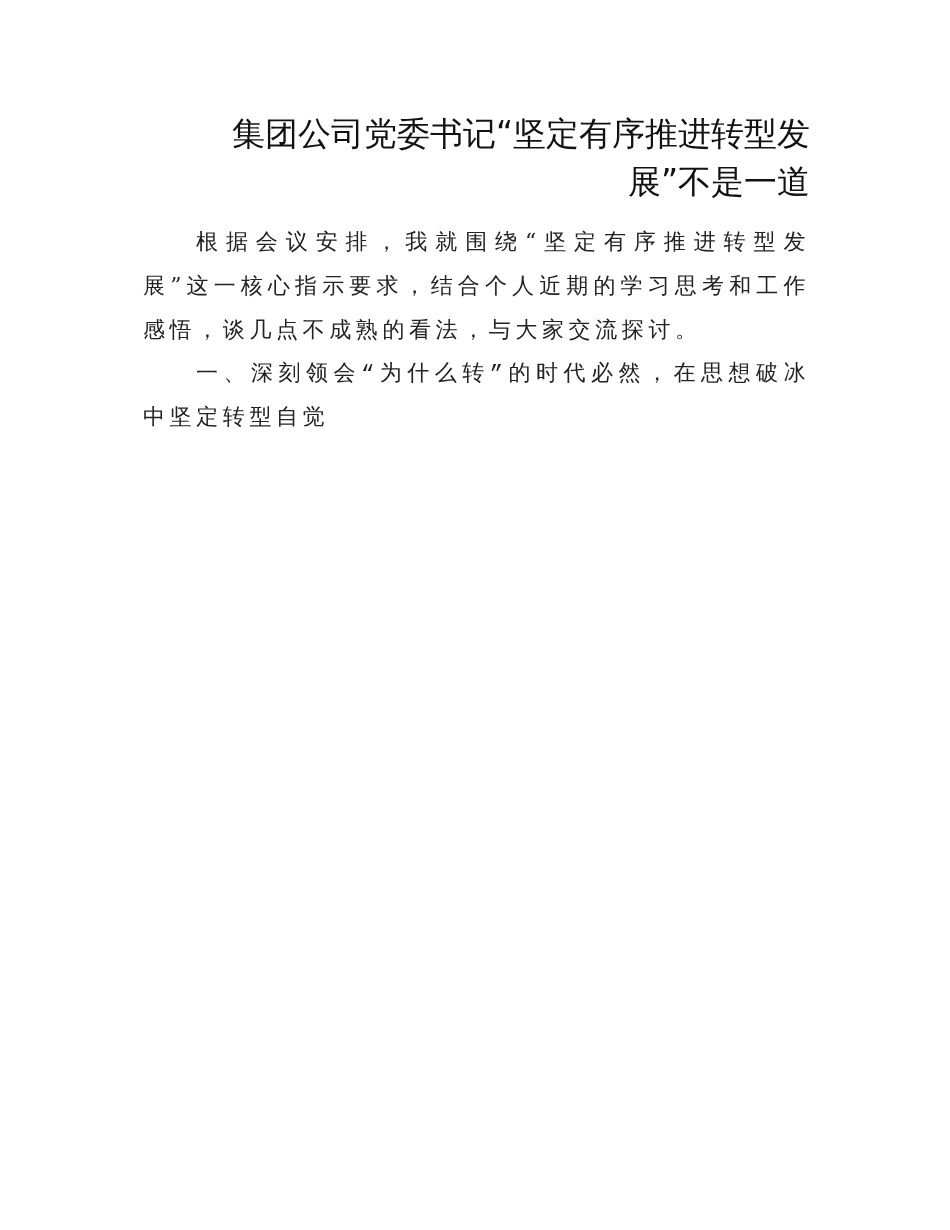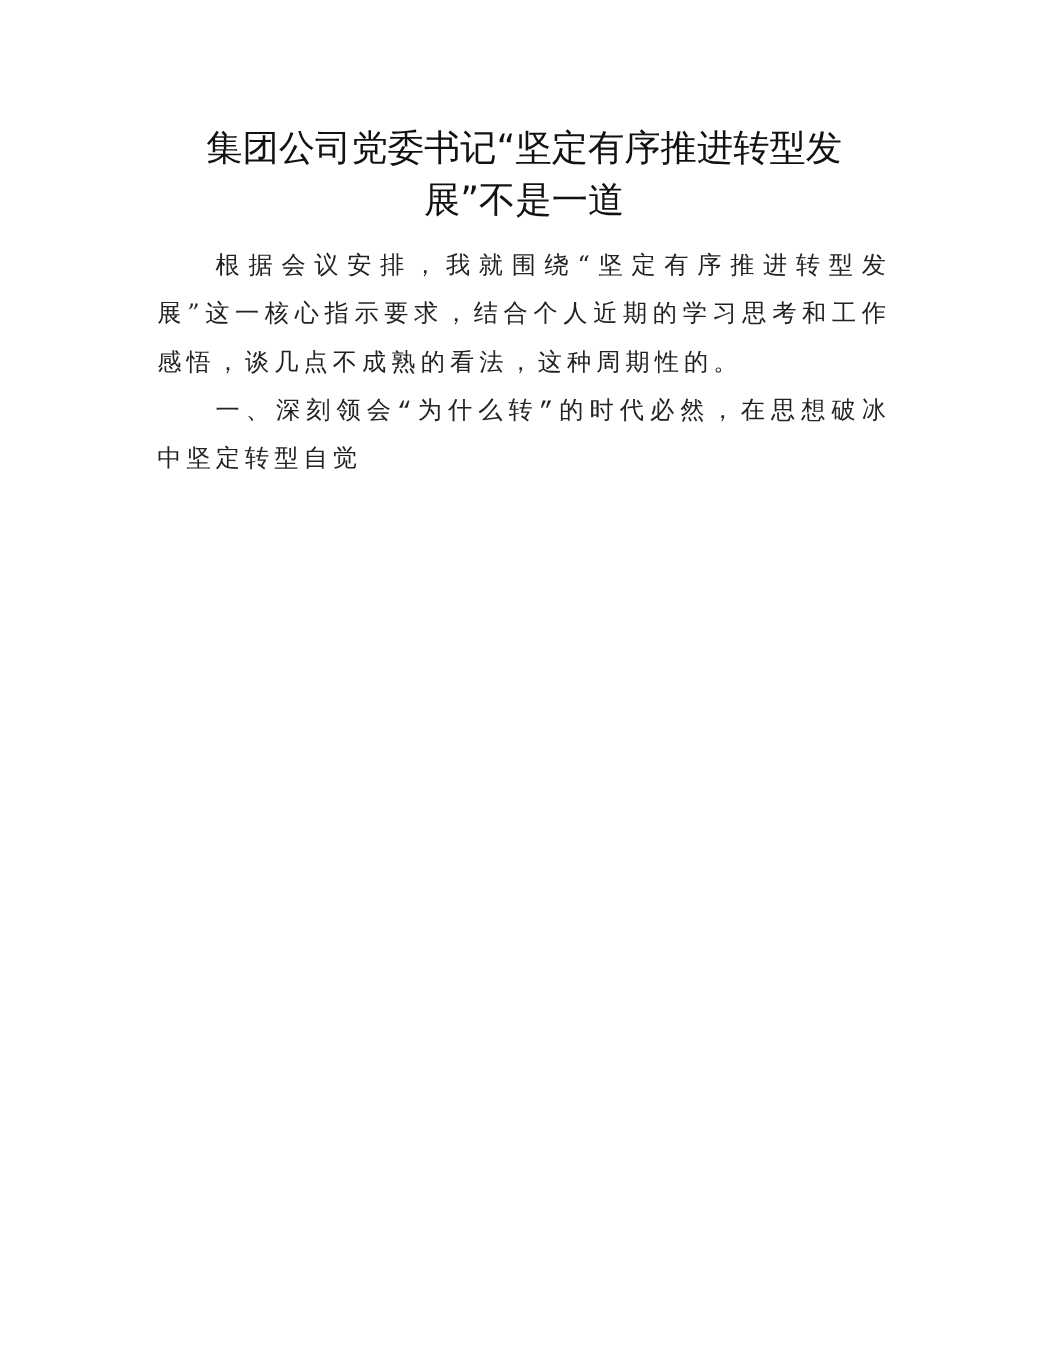--- a/index.html
+++ b/index.html
@@ -19,21 +19,21 @@
     top: 0;
     width: 950px;
     height: 1230px;
     background: #ffffff;
   }
   .title {
     position: absolute;
     left: 143px;
     width: 667px;
     top: 110px;
-    text-align: center;
+    text-align: right;
     font-family: "DejaVu Sans", "Liberation Sans", sans-serif;
     font-size: 33px;
     line-height: 48px;
     color: #111111;
     letter-spacing: 0px;
     font-weight: normal;
     margin: 0;
   }
   .body {
     position: absolute;
@@ -62,16 +62,16 @@
 </head>
 <body>
 
 <div class="page">
   <h1 class="title">
     <span>集团公司党委书记“坚定有序推进转型发</span><br>
     <span>展”不是一道</span>
   </h1>
 
   <div class="body">
-    <p class="para">根据会议安排，我就围绕“坚定有序推进转型发展”这一核心指示要求，结合个人近期的学习思考和工作感悟，谈几点不成熟的看法，这种周期性的。</p>
+    <p class="para">根据会议安排，我就围绕“坚定有序推进转型发展”这一核心指示要求，结合个人近期的学习思考和工作感悟，谈几点不成熟的看法，与大家交流探讨。</p>
     <p class="para gap">一、深刻领会“为什么转”的时代必然，在思想破冰中坚定转型自觉</p>
   </div>
 </div>
 
 </body></html>

